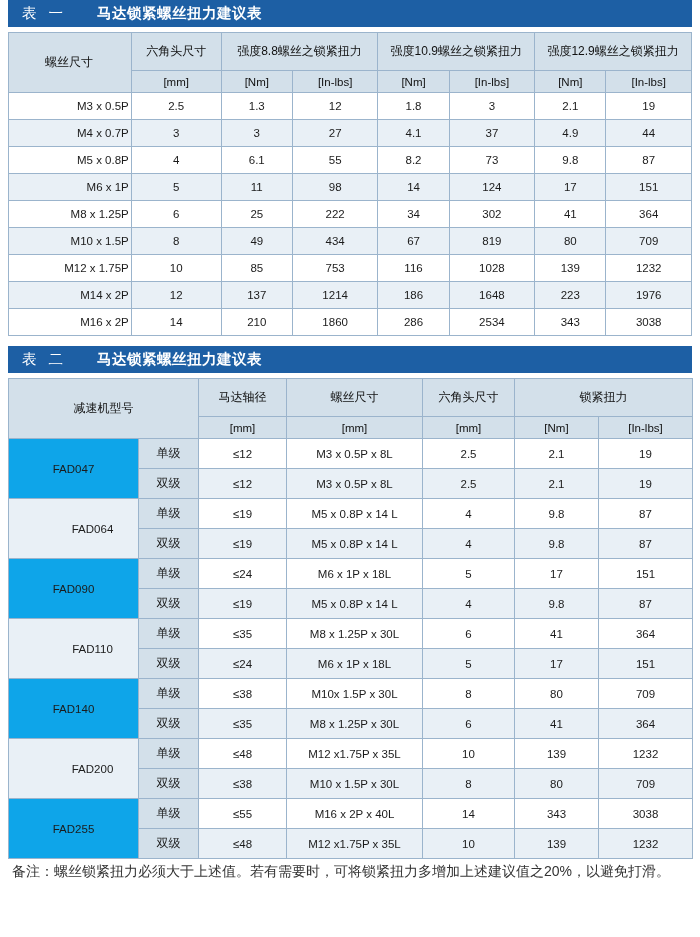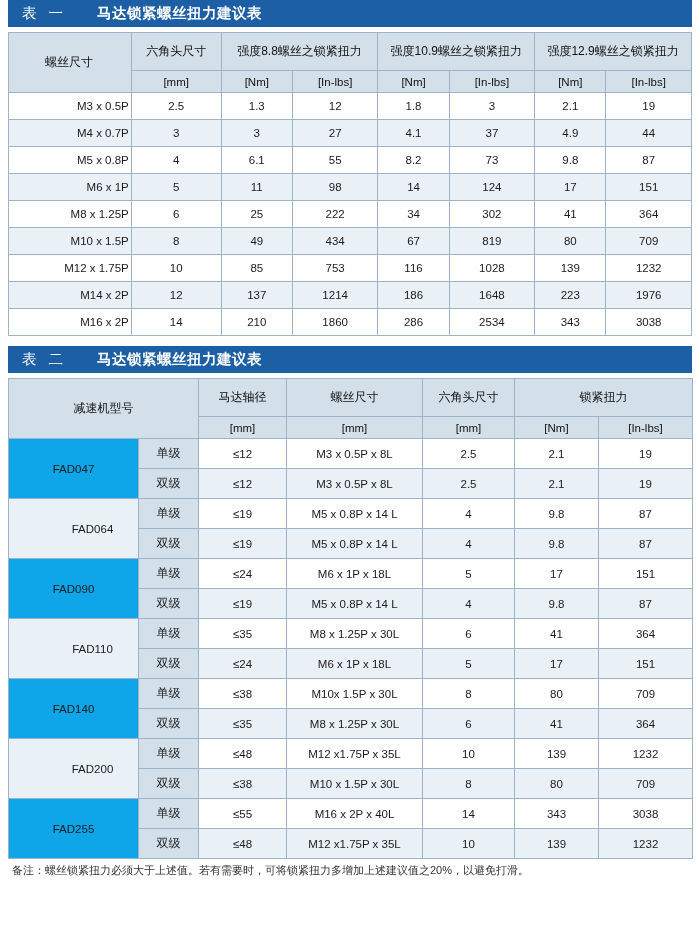--- a/index.html
+++ b/index.html
@@ -79,21 +79,21 @@
   .t2 tbody td { height: 30px; }
   .t2 tbody td.model { background: #0ea5e9; font-size: 11.5px; }
   .t2 tbody td.model.alt { background: #e9f0f6; padding-left: 40px; }
   .t2 tbody td.stage { background: #d3e0ea; font-size: 12px; }
   .t2 tbody td.val { background: #ffffff; }
   .t2 tbody tr.alt td.val { background: #e9f0f6; }
 
   .spacer { height: 10px; }
 
   .footnote {
-    font-size: 11px;
+    font-size: 14px;
     color: #333;
     padding: 4px 0 0 4px;
     letter-spacing: 0px;
     white-space: nowrap;
   }
 </style>
 </head>
 <body>
 
 <div class="page">

